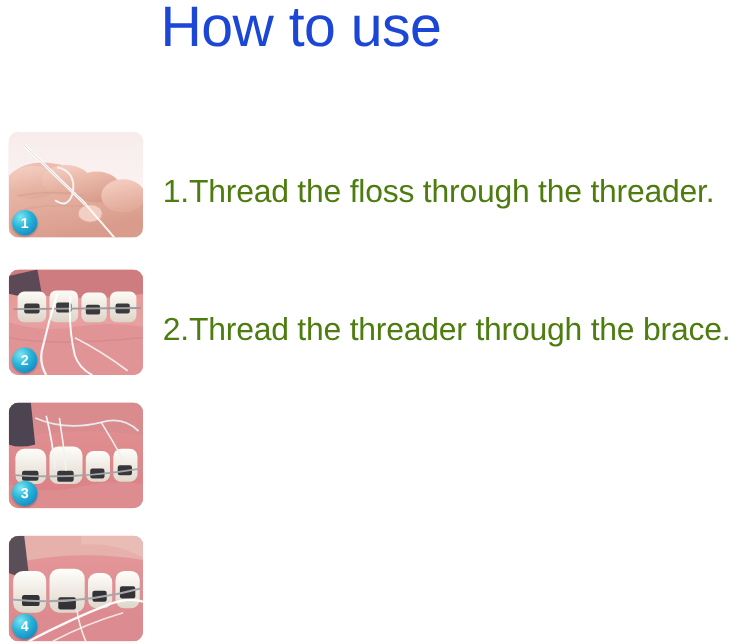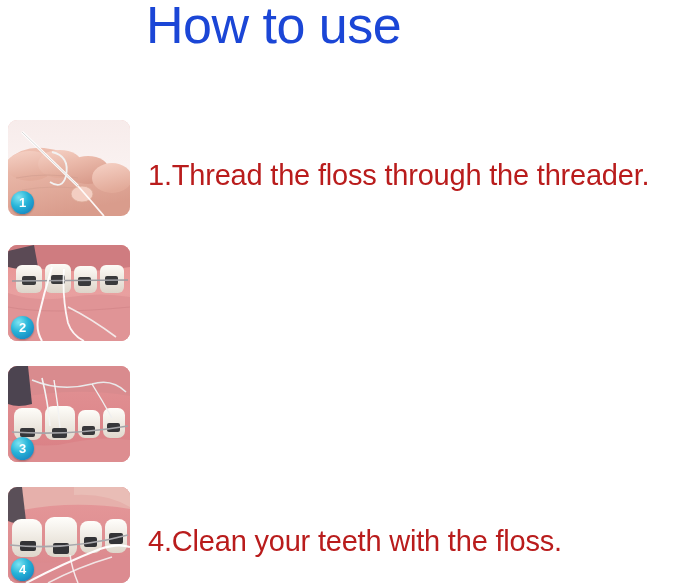--- a/index.html
+++ b/index.html
@@ -68,21 +68,21 @@
     text-align: center;
     font-family: "Liberation Sans", sans-serif;
   }
 
   
   .caption {
     position: absolute;
     left: 148px;
     font-size: 29px;
     line-height: 34px;
-    color: #b91c1c;
+    color: #4d7c0f;
     white-space: nowrap;
     letter-spacing: -0.2px;
   }
 
   
   .r1 .thumb   { top: 7px; }
   .r1 .badge   { top: 78px; }
   .r1 .caption { top: 45px; }
 
   .r2 .thumb   { top: 12px; }
@@ -179,20 +179,21 @@
 
         <path d="M0 48 Q30 58 62 52 Q92 47 122 52 L122 96 L0 96 Z" fill="#e09496"></path>
         <path d="M0 62 Q40 70 122 62" stroke="#cf8285" stroke-width="1.2" fill="none" opacity="0.6"></path>
 
         <path d="M44 22 Q36 48 30 74 Q28 86 34 96" stroke="#ffffff" stroke-width="2" fill="none" opacity="0.92"></path>
         <path d="M56 24 Q54 52 60 78 Q64 90 76 96" stroke="#ffffff" stroke-width="1.8" fill="none" opacity="0.9"></path>
         <path d="M60 62 Q84 74 108 92" stroke="#f6f6f6" stroke-width="1.6" fill="none" opacity="0.85"></path>
       </svg>
     </div>
     <div class="badge">2</div>
+    <div class="caption">2.Thread the threader through the brace.</div>
   </div>
 
   <div class="step-row r3">
     <div class="thumb">
       <svg viewBox="0 0 122 96" xmlns="http://www.w3.org/2000/svg" aria-hidden="true">
         <defs>
           <linearGradient id="gum3" x1="0" y1="0" x2="0" y2="1">
             <stop offset="0" stop-color="#e39496"></stop>
               <stop offset="1" stop-color="#d97f84"></stop>
           </linearGradient>
@@ -265,16 +266,15 @@
         <path d="M2 58 Q60 64 120 48" stroke="#a8a8ac" stroke-width="1.7" fill="none"></path>
 
         <path d="M0 70 Q32 80 64 72 Q94 66 122 70 L122 96 L0 96 Z" fill="#dc8b90"></path>
 
         <path d="M18 96 Q56 76 92 62 Q110 56 122 60" stroke="#ffffff" stroke-width="2.1" fill="none" opacity="0.95"></path>
         <path d="M40 96 Q70 80 104 70" stroke="#f5f5f5" stroke-width="1.5" fill="none" opacity="0.85"></path>
         <path d="M62 68 Q64 82 70 96" stroke="#fafafa" stroke-width="1.5" fill="none" opacity="0.85"></path>
       </svg>
     </div>
     <div class="badge">4</div>
-    <div class="caption">4.Clean your teeth with the floss.</div>
   </div>
 
 </div>
 
 </body></html>

